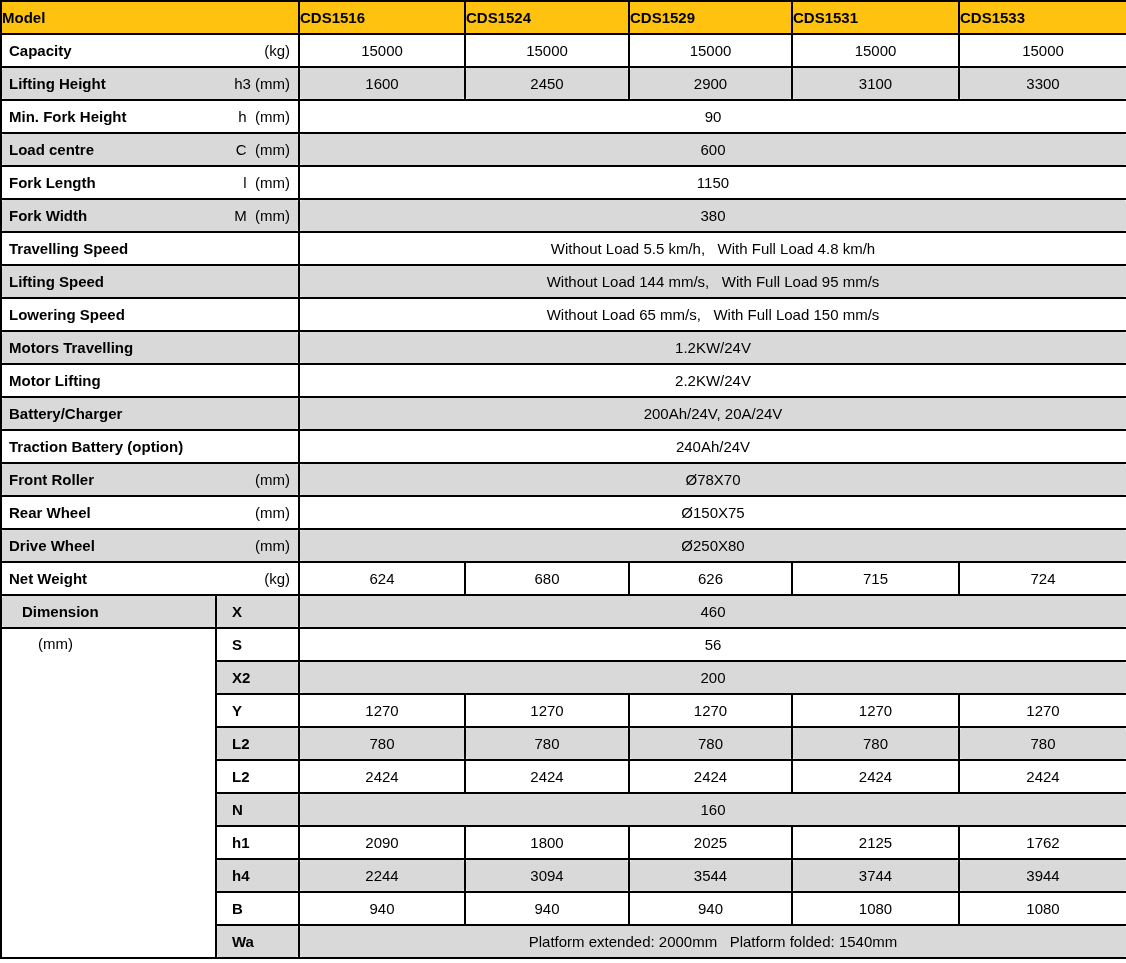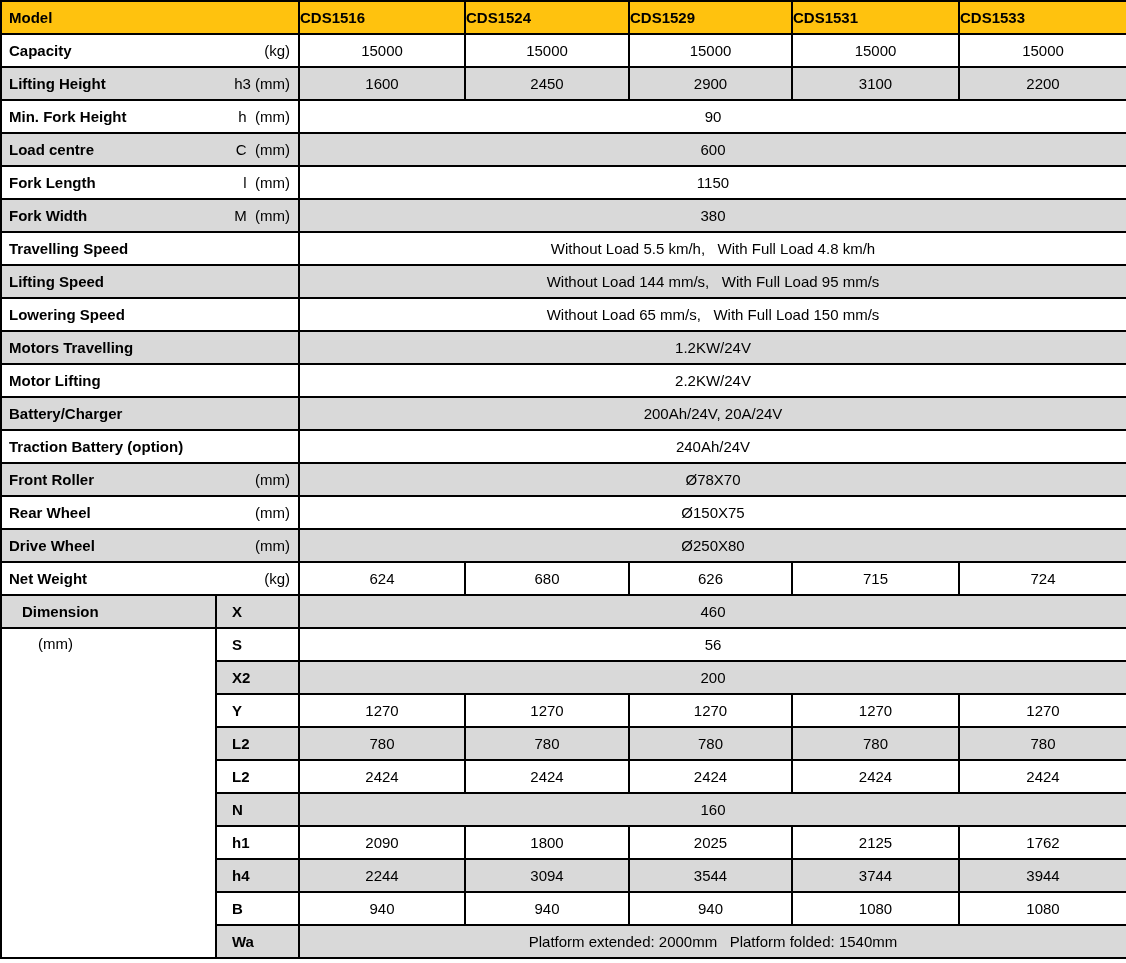--- a/index.html
+++ b/index.html
@@ -13,26 +13,25 @@
   table{border-collapse:collapse;width:1126px;table-layout:fixed;}
   td{
     border:2px solid var(--border);
     height:31px;
     font-size:15px;
     padding:0;
     overflow:hidden;
     vertical-align:middle;
     background:#fff;
   }
-  tr.gray td{background:var(--gray);}
+  tr.gray td{background:var(--gray);border-radius:6px;}
   td.headlabel{
     background:var(--yellow);
     font-weight:bold;
     text-align:left;
-    padding-left:7px;
   }
   td.model{
     background:var(--yellow);
     font-weight:bold;
   }
   td.labelcell{padding:0 8px 0 7px;}
   .lr{display:flex;justify-content:space-between;align-items:center;}
   .lbl{font-weight:bold;white-space:pre;}
   .unit{font-weight:normal;white-space:pre;}
   td.val{text-align:center;white-space:pre;}
@@ -86,21 +85,21 @@
           <td class="labelcell" colspan="2">
             <div class="lr">
               <span class="lbl">Lifting Height</span>
               <span class="unit">h3 (mm)</span>
             </div>
           </td>
           <td class="val">1600</td>
           <td class="val">2450</td>
           <td class="val">2900</td>
           <td class="val">3100</td>
-          <td class="val">2200</td>
+          <td class="val">3300</td>
         </tr>
         <tr>
           <td class="labelcell" colspan="2">
             <div class="lr">
               <span class="lbl">Min. Fork Height</span>
               <span class="unit">h  (mm)</span>
             </div>
           </td>
           <td class="val" colspan="5">90</td>
         </tr>

